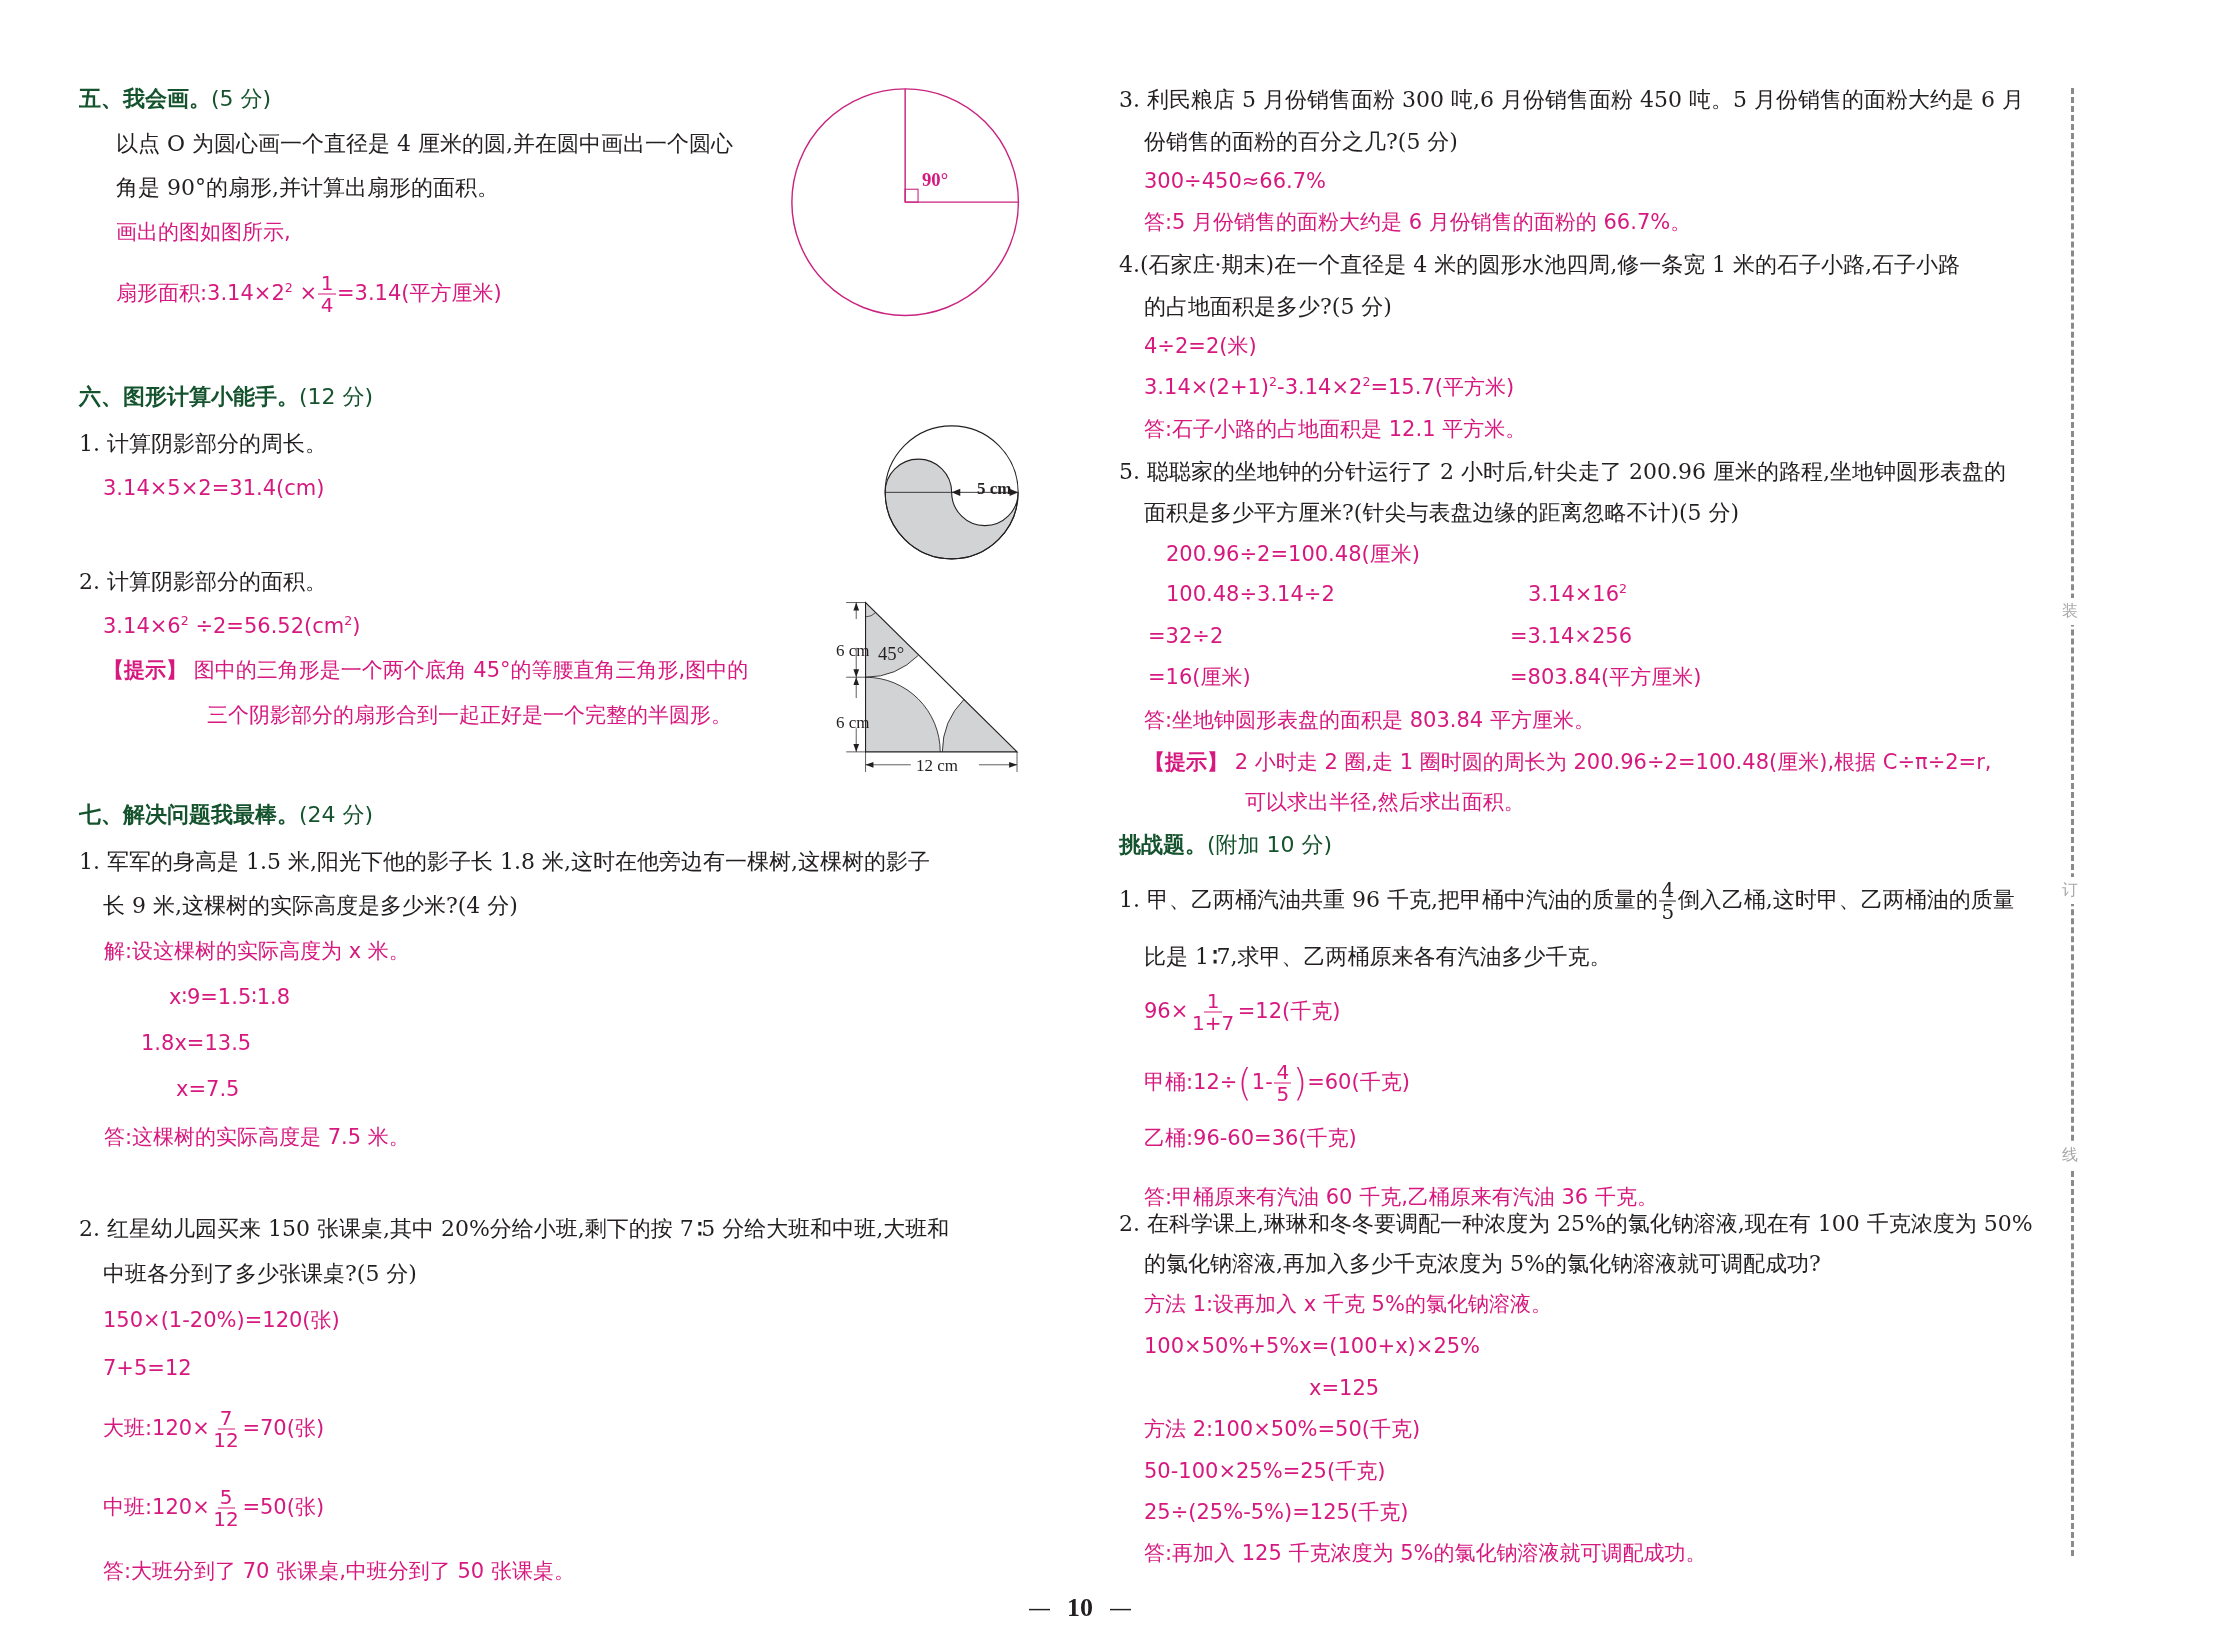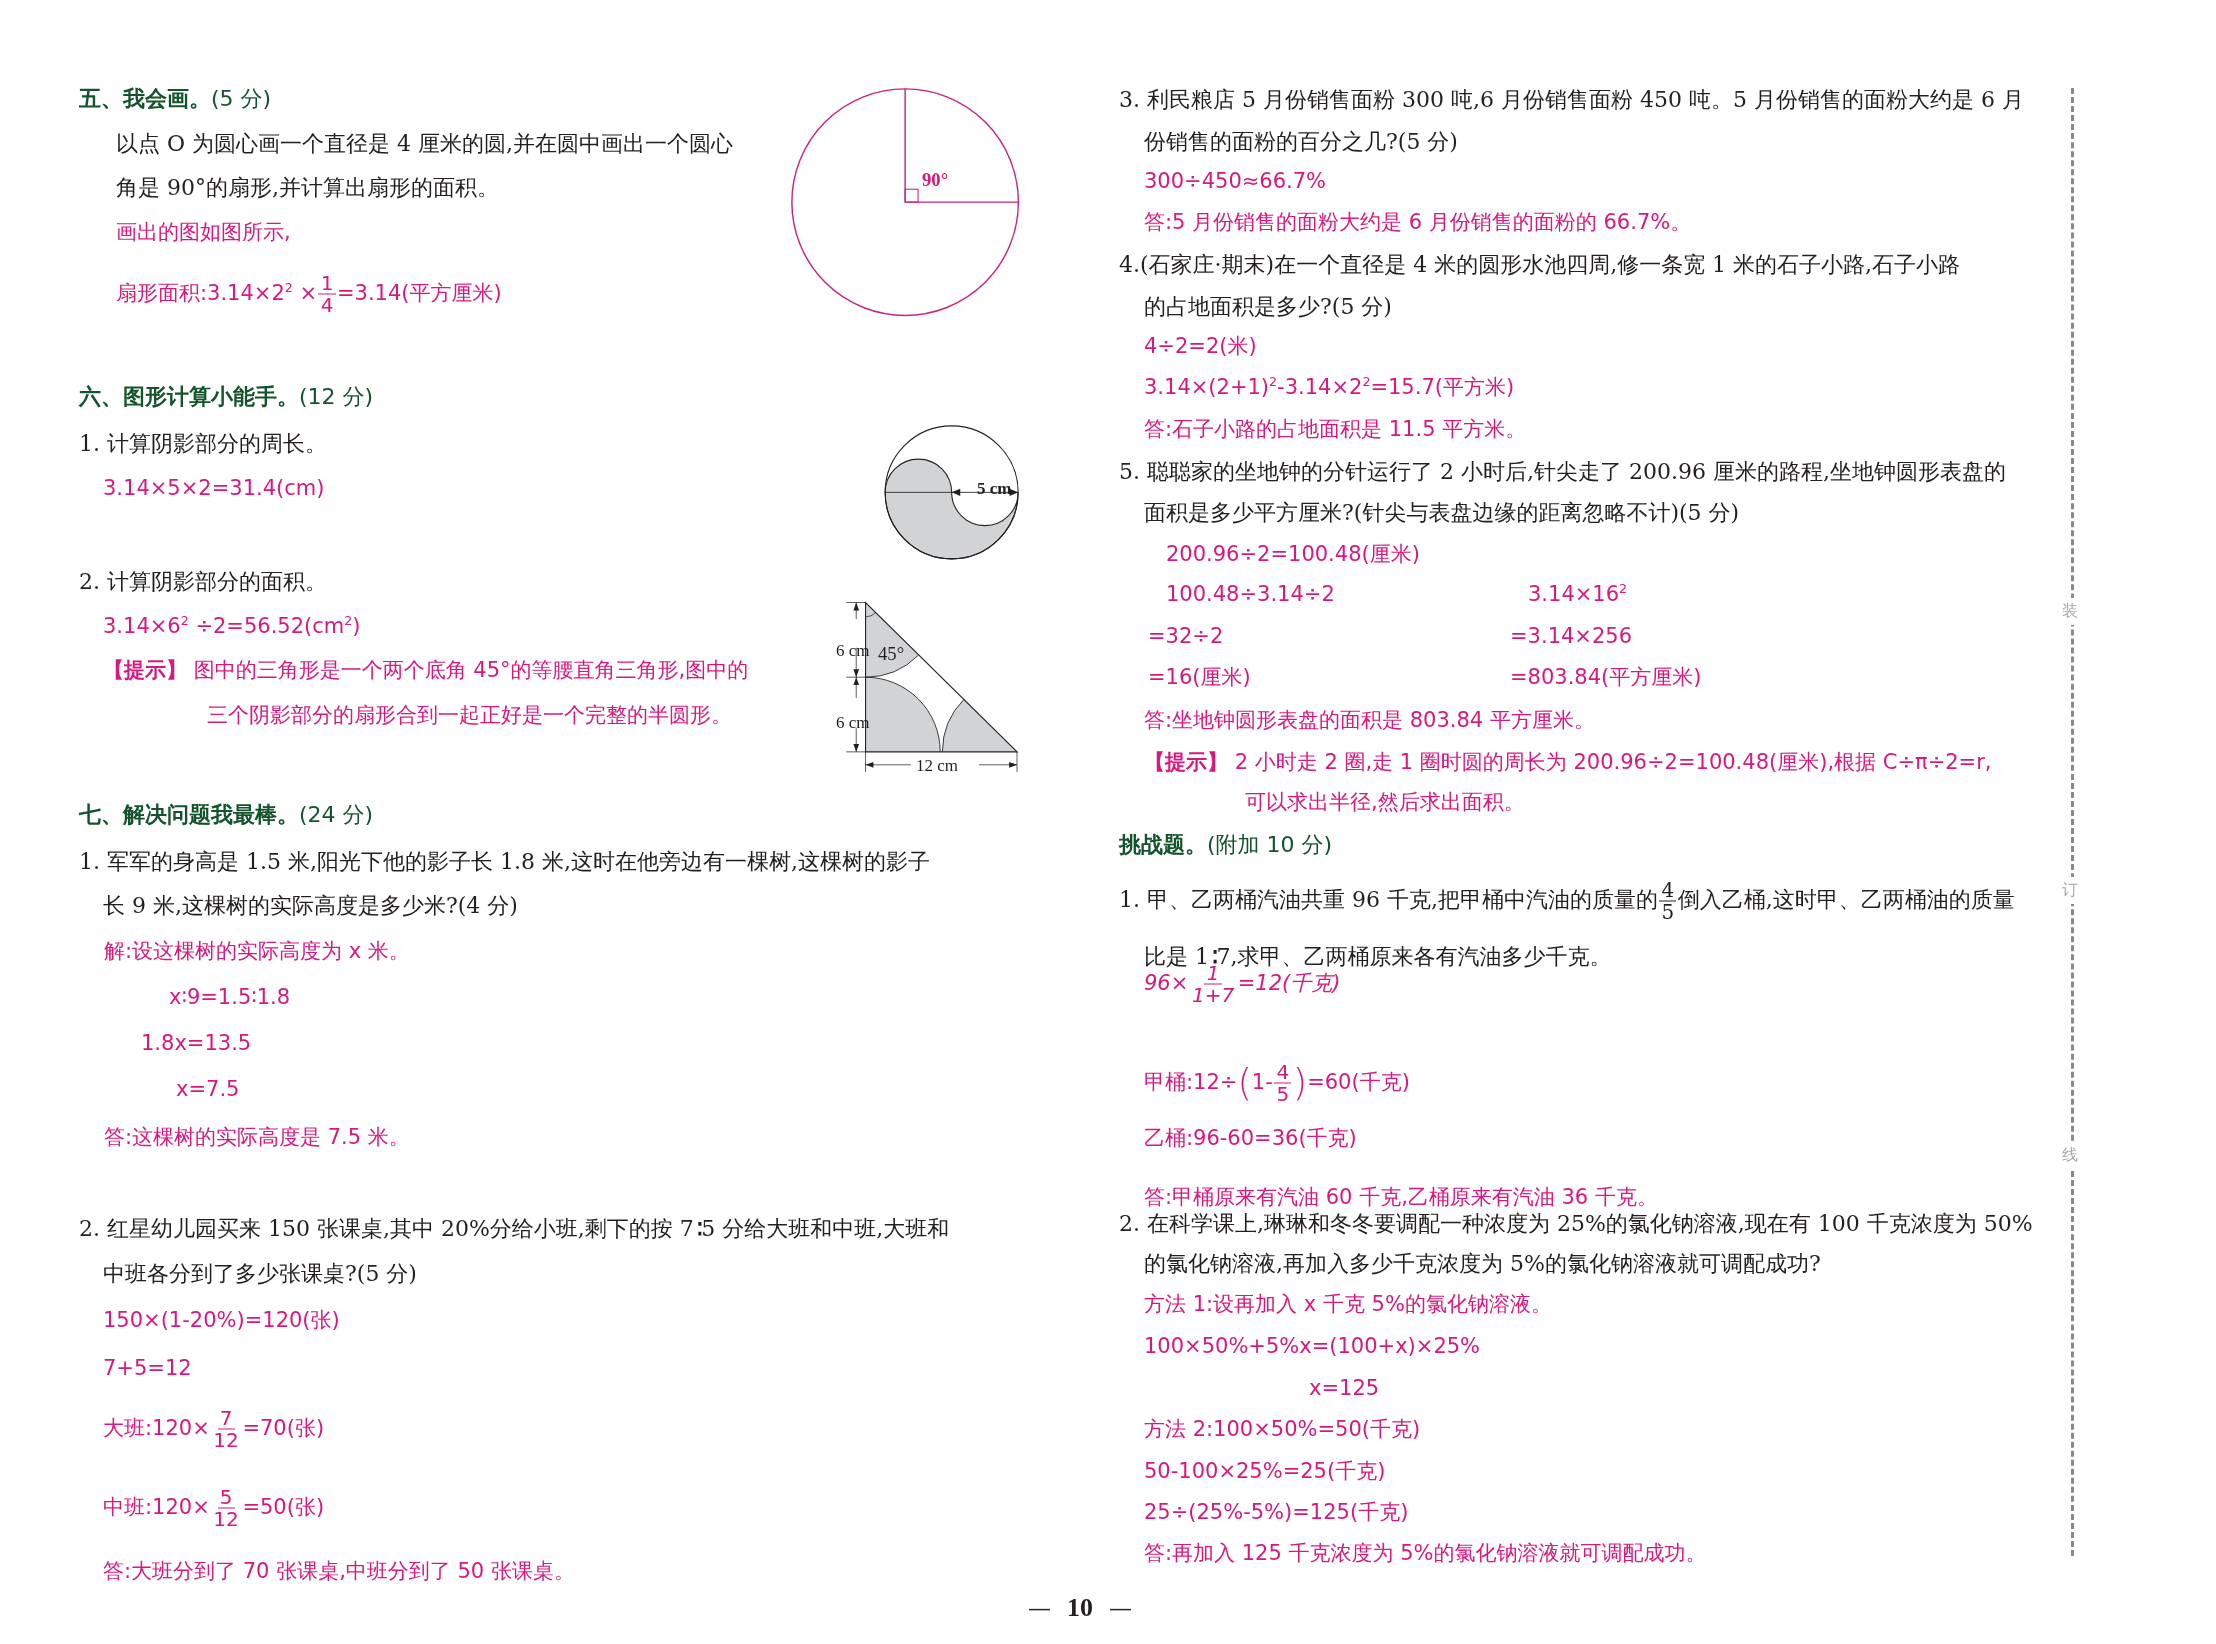--- a/index.html
+++ b/index.html
@@ -144,21 +144,21 @@
   <div class="ln q" style="left:1144px; top:141px;">份销售的面粉的百分之几?(5 分)</div>
   <div class="ln a" style="left:1144px; top:181px;">300÷450≈66.7%</div>
   <div class="ln a" style="left:1144px; top:222px;">答:5 月份销售的面粉大约是 6 月份销售的面粉的 66.7%。</div>
 
   <div class="ln q" style="left:1119px; top:264px;">4.(石家庄·期末)在一个直径是 4 米的圆形水池四周,修一条宽 1 米的石子小路,石子小路</div>
   <div class="ln q" style="left:1144px; top:306px;">的占地面积是多少?(5 分)</div>
   <div class="ln a" style="left:1144px; top:346px;">4÷2=2(米)</div>
   <div class="ln a" style="left:1144px; top:387px;">
     <span>3.14×(2+1)</span><sup>2</sup><span>-3.14×2</span><sup>2</sup><span>=15.7(平方米)</span>
   </div>
-  <div class="ln a" style="left:1144px; top:429px;">答:石子小路的占地面积是 11.5 平方米。</div>
+  <div class="ln a" style="left:1144px; top:429px;">答:石子小路的占地面积是 12.1 平方米。</div>
 
   <div class="ln q" style="left:1119px; top:471px;">5. 聪聪家的坐地钟的分针运行了 2 小时后,针尖走了 200.96 厘米的路程,坐地钟圆形表盘的</div>
   <div class="ln q" style="left:1144px; top:512px;">面积是多少平方厘米?(针尖与表盘边缘的距离忽略不计)(5 分)</div>
   <div class="ln a" style="left:1166px; top:554px;">200.96÷2=100.48(厘米)</div>
   <div class="ln a" style="left:1166px; top:594px;">100.48÷3.14÷2</div>
   <div class="ln a" style="left:1148px; top:636px;">=32÷2</div>
   <div class="ln a" style="left:1148px; top:677px;">=16(厘米)</div>
   <div class="ln a" style="left:1528px; top:594px;">
     <span>3.14×16</span><sup>2</sup>
   </div>
@@ -173,21 +173,21 @@
   <div class="ln h" style="left:1119px; top:844px;">
     <span>挑战题。</span><span class="pts">(附加 10 分)</span>
   </div>
   <div class="ln q" style="left:1119px; top:901px;">
     <span>1. 甲、乙两桶汽油共重 96 千克,把甲桶中汽油的质量的</span><span class="frac">
         <span class="num">4</span>
         <span class="den">5</span>
       </span><span>倒入乙桶,这时甲、乙两桶油的质量</span>
   </div>
   <div class="ln q" style="left:1144px; top:956px;">比是 1∶7,求甲、乙两桶原来各有汽油多少千克。</div>
-  <div class="ln a" style="left:1144px; top:984px;font-style:italic;">
+  <div class="ln a" style="left:1144px; top:1012px;">
     <span>96×</span><span class="frac">
         <span class="num">1</span>
         <span class="den">1+7</span>
       </span><span>=12(千克)</span>
   </div>
   <div class="ln a" style="left:1144px; top:1083px;">
     <span>甲桶:12÷</span><span class="paren-big">(</span><span>1-</span><span class="frac">
         <span class="num">4</span>
         <span class="den">5</span>
       </span><span class="paren-big">)</span><span>=60(千克)</span>

